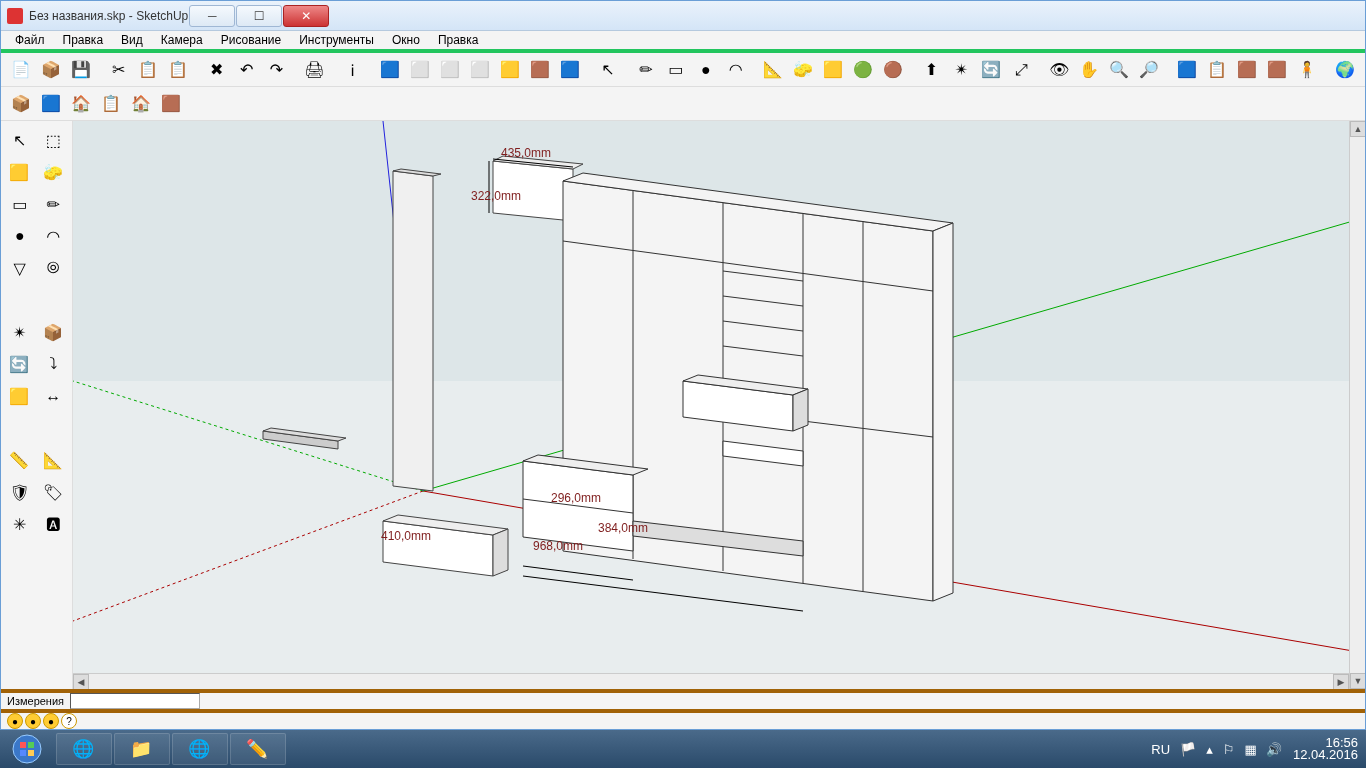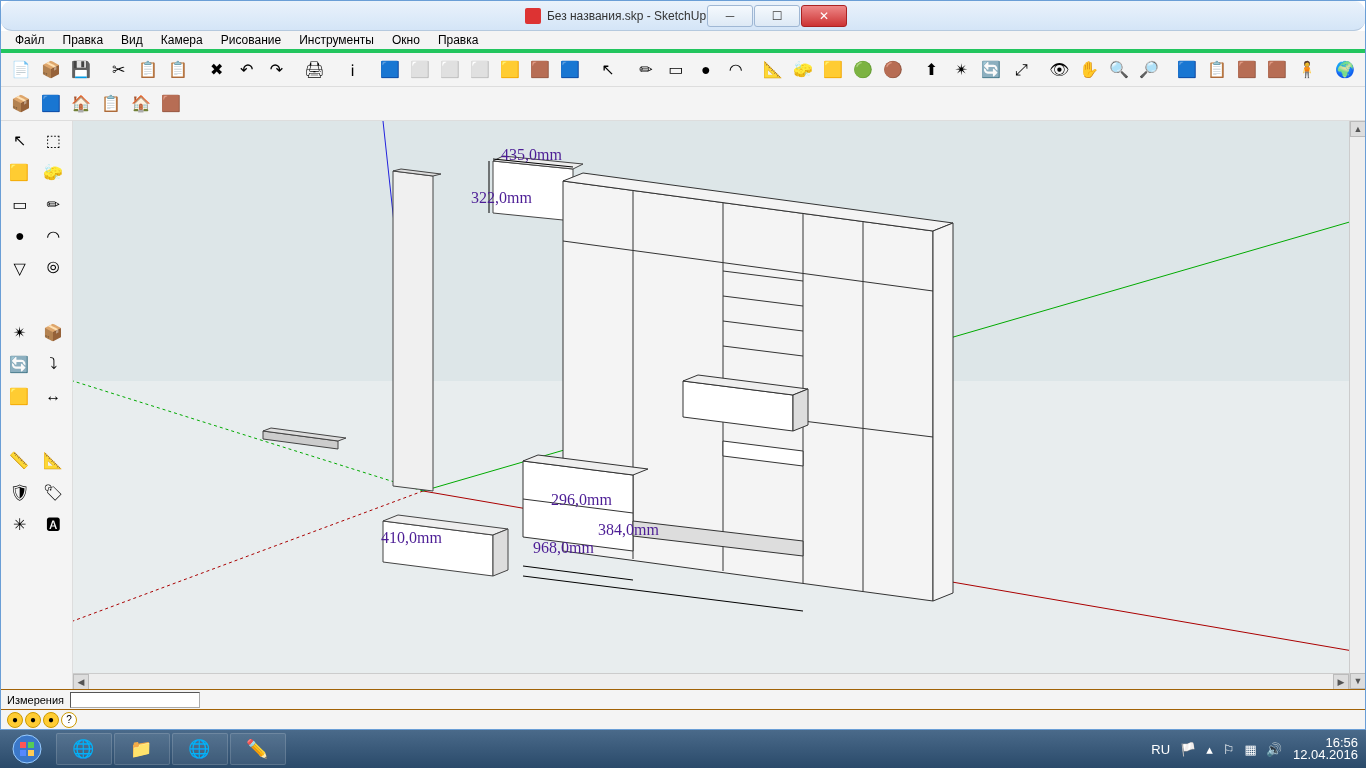--- a/index.html
+++ b/index.html
@@ -1,36 +1,36 @@
 <!DOCTYPE html>
 <html><head>
 <meta charset="utf-8">
 <style>
 * { margin: 0; padding: 0; box-sizing: border-box; font-family: "Segoe UI", Tahoma, sans-serif; }
 html, body { width: 1366px; height: 768px; overflow: hidden; background: #fff; }
 .window { width: 1366px; height: 730px; position: relative; background: #fff; border: 1px solid #6a9ed6; }
-.titlebar { height: 30px; background: linear-gradient(#eaf2fb,#d4e5f7); display: flex; align-items: center; justify-content: center; padding: 0 0 0 6px; border-bottom: 1px solid #b5c9de; border-radius: 11px; }
+.titlebar { height: 30px; background: linear-gradient(#eaf2fb,#d4e5f7); display: flex; align-items: center; justify-content: flex-start; padding: 0 0 0 6px; border-bottom: 1px solid #b5c9de; }
 .titlebar-left { display: flex; align-items: center; gap: 6px; font-size: 12px; color: #333; }
 .titlebar-icon { width: 16px; height: 16px; background: #d33; border-radius: 2px; }
 .titlebar-btns { display: flex; }
 .titlebar-btn { width: 46px; height: 22px; margin-left: 1px; display: flex; align-items: center; justify-content: center; font-size: 12px; background: linear-gradient(#f5f9fd,#dde9f5); border: 1px solid #9fb7d4; border-radius: 3px; color: #444; }
 .titlebar-btn.close { background: linear-gradient(#e88,#c33); color: #fff; border-color: #a22; }
 .menubar { height: 22px; display: flex; align-items: center; gap: 2px; padding: 0 6px; font-size: 12px; background: #f4f4f4; border-bottom: 4px solid #22c55e; }
 .menubar span { padding: 2px 8px; cursor: default; }
 .toolbar-row { height: 34px; display: flex; align-items: center; gap: 2px; padding: 2px 6px; background: #f4f4f4; border-bottom: 1px solid #ddd; flex-wrap: nowrap; }
 .tbtn { width: 28px; height: 28px; display: flex; align-items: center; justify-content: center; border: 1px solid transparent; border-radius: 3px; font-size: 16px; cursor: default; }
 .sep { width: 6px; }
 .main-area { position: absolute; top: 120px; left: 0; right: 0; bottom: 40px; display: flex; }
 .left-toolbox { width: 72px; background: #f4f4f4; border-right: 1px solid #ddd; display: flex; flex-direction: column; gap: 2px; padding: 4px; }
 .tool-row { display: flex; gap: 4px; }
 .tool { width: 30px; height: 30px; display: flex; align-items: center; justify-content: center; font-size: 16px; border: 1px solid transparent; border-radius: 3px; }
 .viewport { flex: 1; background: #e4ecee; position: relative; overflow: hidden; }
 .viewport svg { position: absolute; top: 0; left: 0; }
-.dim-label { position: absolute; font-size: 16px; color: #4c1d95; font-family: Liberation Serif, serif; }
-.status-row { position: absolute; left: 0; right: 0; height: 20px; background: #f4f4f4; border-top: 1px solid #a16207; display: flex; align-items: center; font-size: 11px; padding: 0 6px; gap: 6px; }
+.dim-label { position: absolute; font-size: 12px; color: #7f1d1d; }
+.status-row { position: absolute; left: 0; right: 0; height: 20px; background: #f4f4f4; border-top: 4px solid #a16207; display: flex; align-items: center; font-size: 11px; padding: 0 6px; gap: 6px; }
 .status-measure { bottom: 20px; }
 .status-hint { bottom: 0; }
 .measure-input { width: 130px; height: 16px; border: 1px inset #aaa; background: #fff; font-size: 11px; padding: 0 3px; }
 .hint-icons { display: flex; gap: 2px; }
 .hint-icon { width: 16px; height: 16px; border-radius: 50%; background: #fc3; border: 1px solid #c90; font-size: 10px; display: flex; align-items: center; justify-content: center; }
 .taskbar { position: absolute; bottom: 0; left: 0; right: 0; height: 38px; background: linear-gradient(#4a6a8a,#2a4a6a); display: flex; align-items: center; justify-content: space-between; padding: 0 8px 0 0; }
 .task-left { display: flex; align-items: center; gap: 2px; }
 .task-btn { width: 56px; height: 32px; background: rgba(255,255,255,0.08); border: 1px solid rgba(255,255,255,0.15); border-radius: 2px; display: flex; align-items: center; justify-content: center; font-size: 18px; }
 .start-btn { width: 54px; height: 38px; display: flex; align-items: center; justify-content: center; }
 .task-right { display: flex; align-items: center; gap: 10px; color: #fff; font-size: 13px; }

